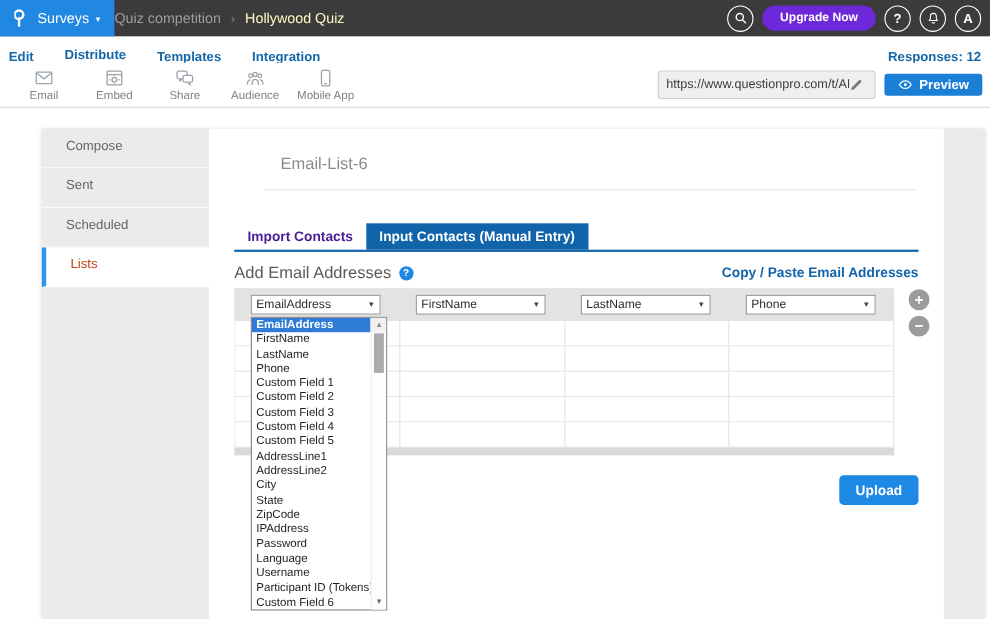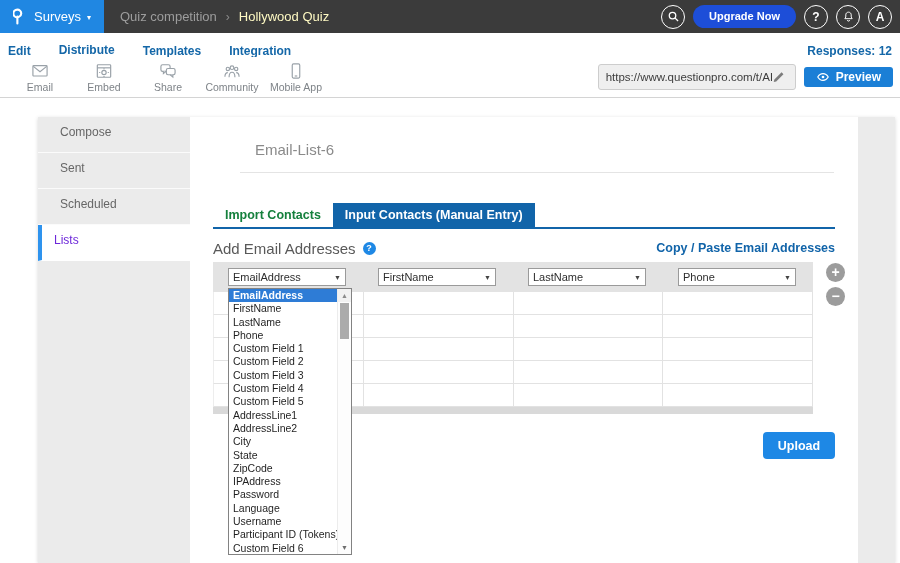--- a/index.html
+++ b/index.html
@@ -8,54 +8,54 @@
     position:relative; width:900px; height:563px; overflow:hidden;
     background:#fff; font-family:"Liberation Sans", sans-serif;
     -webkit-font-smoothing:antialiased;
   }
   
   .top-header { position:absolute; top:0; left:0; right:0; height:33px; background:#3b3b3b; display:flex; align-items:center; z-index:30; }
   .logo-box { width:104px; height:33px; background:#2087e2; display:flex; align-items:center; justify-content:center; gap:6px; cursor:pointer; }
   .logo-box svg { width:15px; height:17px; }
   .logo-label { color:#fff; font-size:13px; }
   .logo-caret { color:#fff; font-size:8px; margin-top:1px; }
-  .breadcrumb { margin-left:16px; display:flex; align-items:flex-end; gap:9px; font-size:13px; }
+  .breadcrumb { display:flex; align-items:flex-end; gap:9px; font-size:13px; }
   .crumb-parent { color:#9d9d9d; }
   .crumb-sep { color:#8a8a8a; font-size:12px; }
   .crumb-current { color:#fef9c3; }
   .header-right { margin-left:auto; display:flex; align-items:center; gap:8px; padding-right:8px; }
   .hicon-circle { width:24px; height:24px; border:1.5px solid #fff; border-radius:50%; display:flex; align-items:center; justify-content:center; color:#fff; font-size:12px; font-weight:bold; cursor:pointer; flex:0 0 auto; }
   .hicon-circle svg { width:13px; height:13px; }
-  .upgrade-btn { background:#1d4ed8; color:#fff; font-size:11px; font-weight:bold; padding:0 16px; height:23px; line-height:23px; border-radius:12px; border:none; cursor:pointer; }
+  .upgrade-btn { background:#6d28d9; color:#fff; font-size:11px; font-weight:bold; padding:0 16px; height:23px; line-height:23px; border-radius:12px; border:none; cursor:pointer; }
   
   .nav-bar { position:absolute; top:33px; left:0; right:0; height:36px; background:#fff; display:flex; align-items:center; padding:0 8px; border-bottom:1px solid #e9e9e9; }
   .nav-item { font-size:12px; font-weight:bold; color:#1467a8; margin-right:28px; cursor:pointer; padding:2px 0 1px; }
   .nav-item.active { border-bottom:2px solid #a5d0f0; }
   .responses { margin-left:auto; color:#1467a8; font-size:12px; font-weight:bold; }
   
   .toolbar { position:absolute; top:57px; left:0; right:0; height:41px; background:#fff; border-bottom:1px solid #d4d4d4; display:flex; align-items:center; padding-left:8px; }
   .tool-item { width:64px; display:flex; flex-direction:column; align-items:center; gap:0; cursor:pointer; }
   .tool-item svg { width:20px; height:20px; stroke:#99a1a8; fill:none; stroke-width:1.4; }
   .tool-label { font-size:10.5px; color:#7e8388; margin-top:0; }
   .url-group { position:absolute; right:7px; top:7px; display:flex; align-items:center; gap:8px; }
   .url-box { width:198px; height:26px; background:#efefef; border:1px solid #cdcdcd; border-radius:3px; display:flex; align-items:center; padding:0 7px; cursor:text; }
   .url-text { font-size:11.5px; color:#3d3d3d; white-space:nowrap; overflow:hidden; flex:1; }
   .pencil-btn { width:16px; flex:0 0 auto; cursor:pointer; display:flex; }
   .preview-btn { height:20px; background:#1b7fd6; border:none; border-radius:3px; color:#fff; font-size:12px; font-weight:bold; display:flex; align-items:center; gap:6px; padding:0 12px; cursor:pointer; }
   
   .page-body { position:absolute; top:98px; left:0; right:0; bottom:0; background:#fff; }
   .page-container { position:absolute; top:19px; left:38px; right:5px; bottom:0; background:#ebebeb; box-shadow:0 1px 4px rgba(0,0,0,0.16); }
   .sidebar { position:absolute; left:0; top:0; width:152px; }
   .side-item { height:36px; line-height:30px; padding-left:22px; font-size:12px; color:#666; border-bottom:1px solid rgba(255,255,255,0.8); cursor:pointer; }
-  .side-item.active { background:#fff; border-left:4px solid #2e93ee; padding-left:12px; border-bottom:1px solid #fff; color:#6d28d9; }
+  .side-item.active { background:#fff; border-left:4px solid #2e93ee; padding-left:22px; border-bottom:1px solid #fff; color:#c2410c; }
   .content { position:absolute; left:152px; top:0; width:668px; bottom:0; background:#fff; }
   .list-title { position:absolute; left:65px; top:24px; font-size:15px; color:#8a8a8a; cursor:text; }
   .title-underline { position:absolute; left:50px; right:24px; top:55px; border-top:1px solid #e4e4e4; }
   .tabs { position:absolute; left:23px; top:86px; display:flex; height:24px; }
-  .tab { font-size:12.5px; font-weight:bold; color:#15803d; padding:0 12px; line-height:24px; cursor:pointer; }
+  .tab { font-size:12.5px; font-weight:bold; color:#4c1d95; padding:0 12px; line-height:24px; cursor:pointer; }
   .tab.active { background:#1164a9; color:#fff; }
   .tabs-underline { position:absolute; left:23px; right:23px; top:110px; border-top:2px solid #1164a9; }
   .section-row { position:absolute; left:23px; right:23px; top:121px; height:20px; display:flex; align-items:center; }
   .section-heading { font-size:15px; color:#595959; }
   .help-badge { width:13px; height:13px; border-radius:50%; background:#1e88e5; color:#fff; font-size:9px; font-weight:bold; display:flex; align-items:center; justify-content:center; margin-left:7px; cursor:pointer; }
   .copy-link { margin-left:auto; color:#1164a9; font-size:12.5px; font-weight:bold; cursor:pointer; }
   
   .contact-table { position:absolute; left:23px; top:145px; width:600px; }
   .thead { height:30px; background:#e3e3e3; display:flex; }
   .th { width:150px; display:flex; align-items:center; padding-left:15px; }
@@ -155,21 +155,21 @@
       </svg>
       <span class="tool-label">Share</span>
     </div>
     <div class="tool-item">
       <svg viewBox="0 0 24 24">
         <circle cx="7" cy="9.5" r="2"></circle>
         <circle cx="12" cy="8" r="2.2"></circle>
         <circle cx="17" cy="9.5" r="2"></circle>
         <path d="M3.5 19c0-3 1.6-5 3.5-5M20.5 19c0-3-1.6-5-3.5-5M8.5 19.5c0-4 1.6-6 3.5-6s3.5 2 3.5 6"></path>
       </svg>
-      <span class="tool-label">Community</span>
+      <span class="tool-label">Audience</span>
     </div>
     <div class="tool-item">
       <svg viewBox="0 0 24 24">
         <rect x="7.5" y="3.5" width="9" height="17" rx="1.5"></rect>
         <path d="M10.5 18h3"></path>
       </svg>
       <span class="tool-label">Mobile App</span>
     </div>
     <div class="url-group">
       <div class="url-box">

